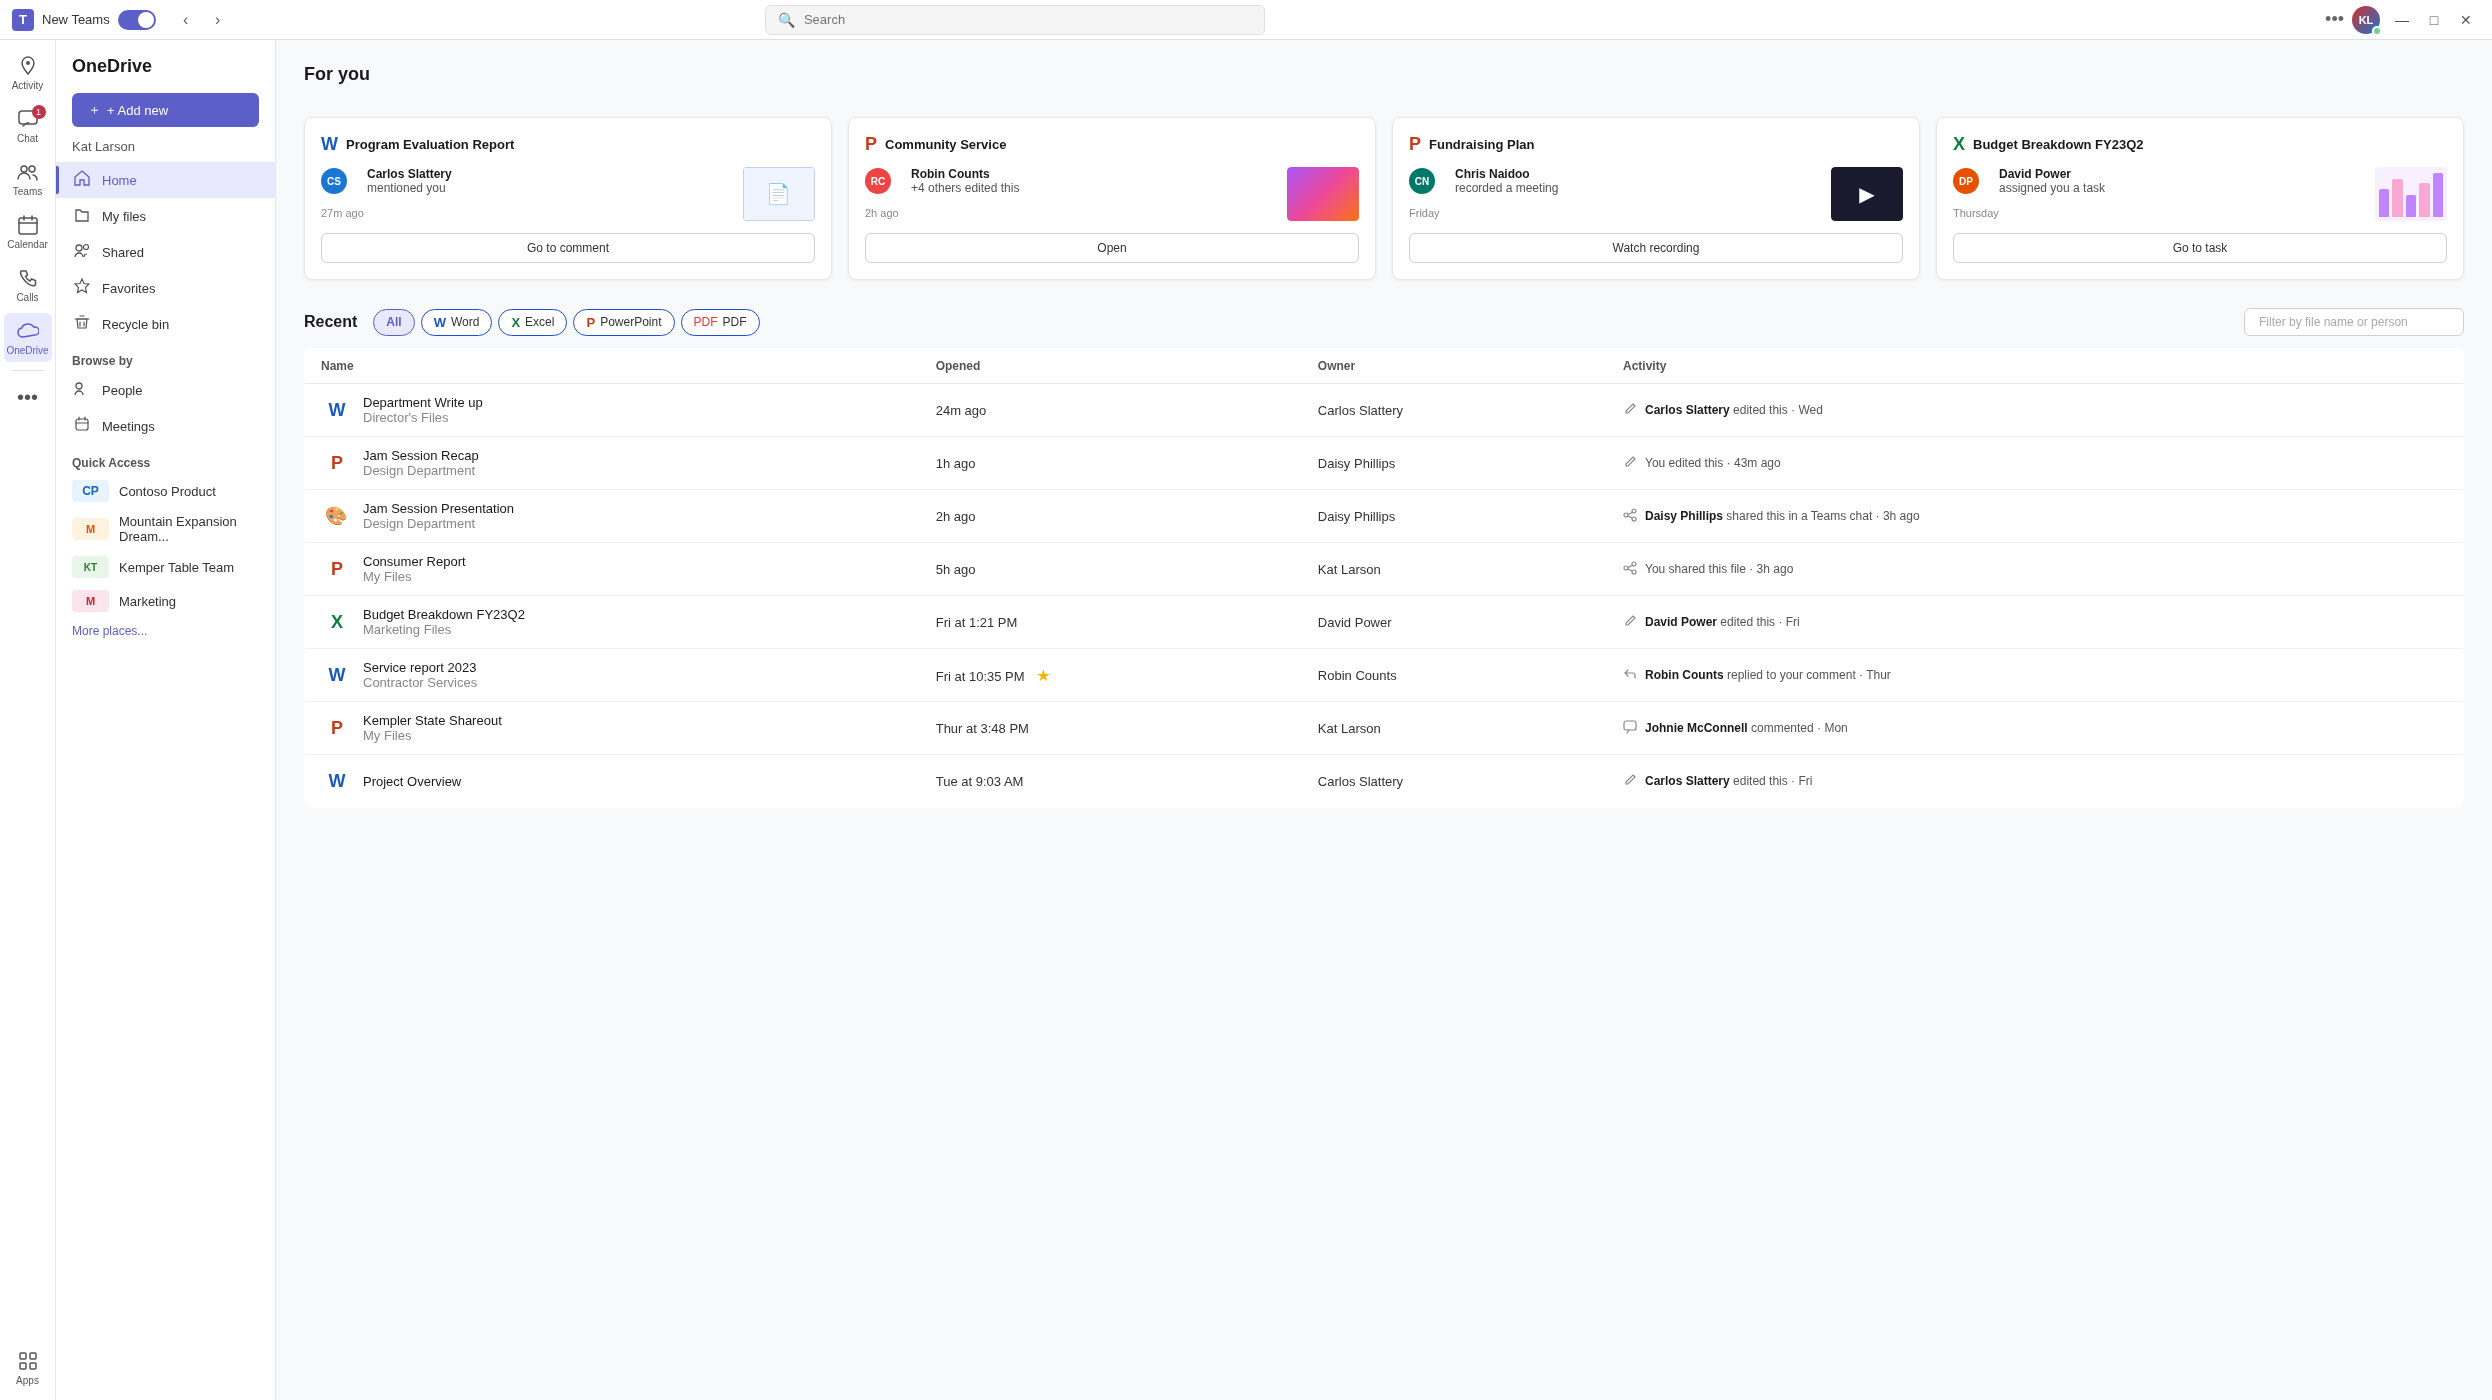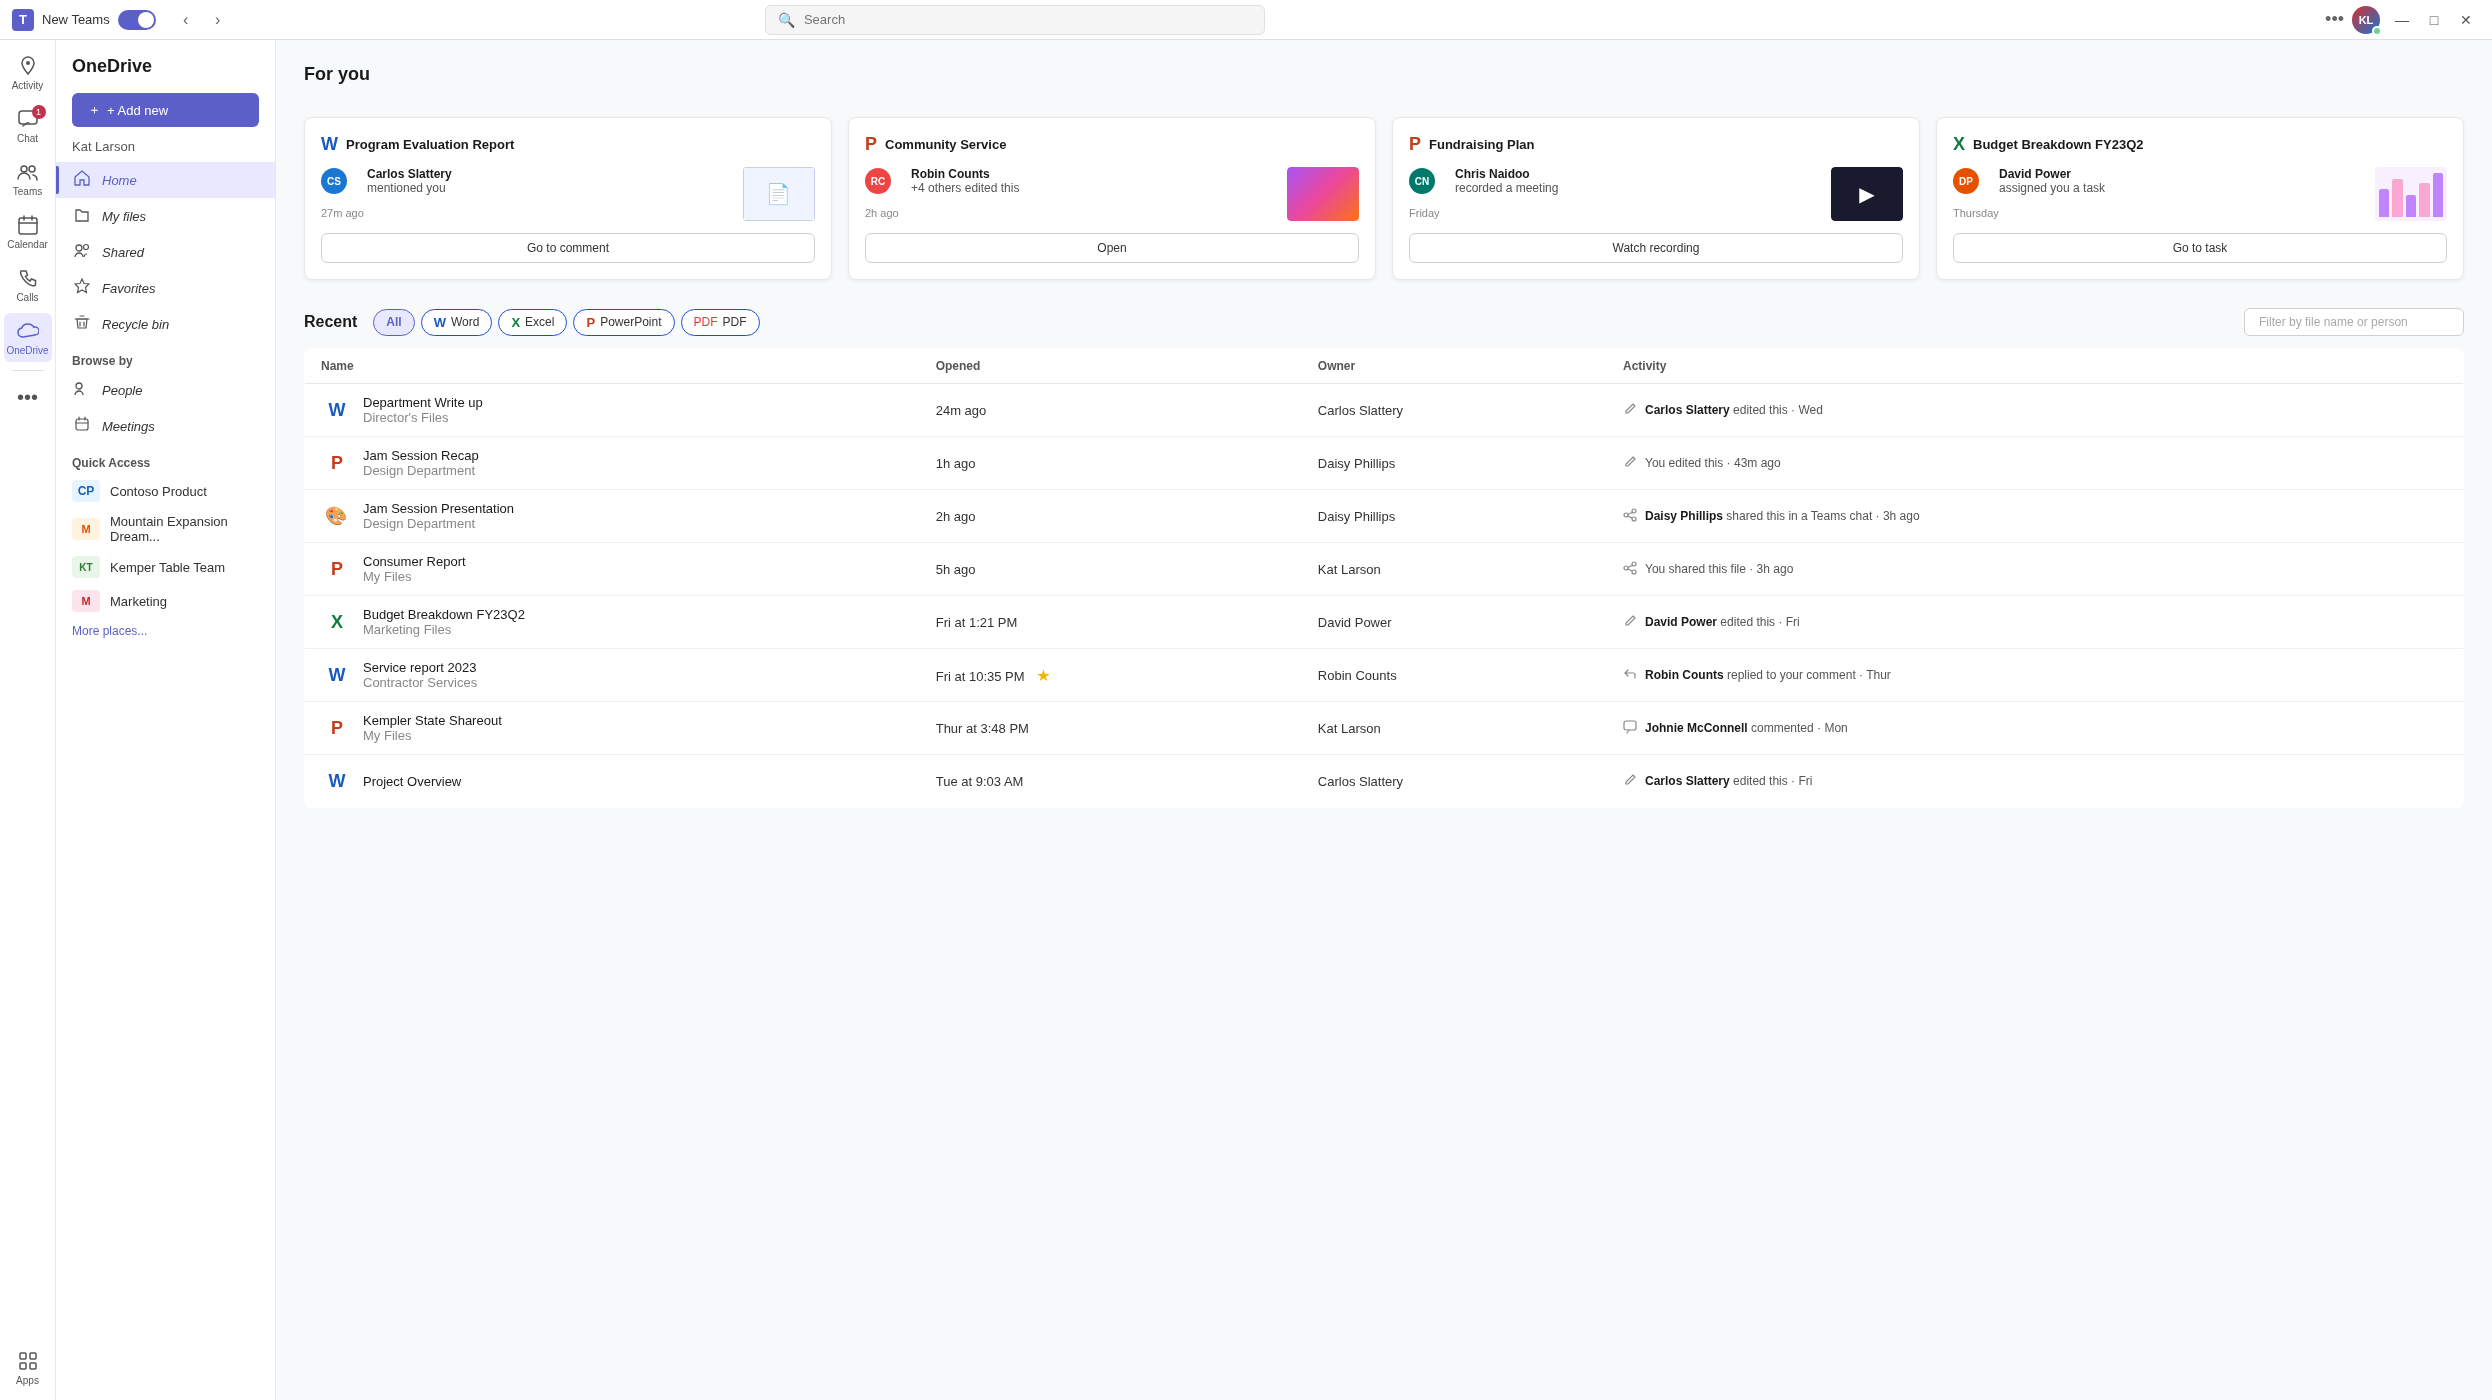--- a/index.html
+++ b/index.html
@@ -36,27 +36,27 @@
     .rail-badge { position: absolute; top: 4px; right: 6px; background: #c4314b; color: white; border-radius: 50%; width: 14px; height: 14px; font-size: 9px; display: flex; align-items: center; justify-content: center; }
     .rail-divider { width: 32px; height: 1px; background: #e0e0e0; margin: 4px 0; }
 
     
     .sidebar { width: 220px; background: #fff; border-right: 1px solid #e8e8e8; display: flex; flex-direction: column; overflow-y: auto; padding-bottom: 16px; }
     .sidebar-header { padding: 16px 16px 8px 16px; }
     .sidebar-title { font-size: 18px; font-weight: 600; color: #1a1a1a; }
     .sidebar-add-btn { display: flex; align-items: center; gap: 6px; background: #5b5fc7; color: white; border: none; border-radius: 6px; padding: 8px 16px; font-size: 13px; cursor: pointer; margin: 8px 16px; width: calc(100% - 32px); }
     .sidebar-user { font-size: 13px; color: #555; padding: 4px 16px 8px 16px; }
     .sidebar-nav { display: flex; flex-direction: column; }
-    .sidebar-nav-item { display: flex; align-items: center; gap: 10px; padding: 8px 16px; cursor: pointer; color: #333; font-size: 13px; border-radius: 0; position: relative; font-style: italic; }
+    .sidebar-nav-item { display: flex; align-items: center; gap: 10px; padding: 8px 16px; cursor: pointer; color: #333; font-size: 13px; border-radius: 0; position: relative; }
     .sidebar-nav-item.active { background: #e8e8ff; color: #5b5fc7; font-weight: 500; }
     .sidebar-nav-item.active::before { content: ''; position: absolute; left: 0; top: 4px; bottom: 4px; width: 3px; background: #5b5fc7; border-radius: 0 2px 2px 0; }
     .sidebar-nav-icon { font-size: 16px; width: 20px; text-align: center; }
     .sidebar-section-title { font-size: 12px; font-weight: 600; color: #555; padding: 12px 16px 4px 16px; text-transform: none; }
     .sidebar-quick-item { display: flex; align-items: center; gap: 10px; padding: 6px 16px; cursor: pointer; color: #333; font-size: 13px; }
-    .sidebar-quick-icon { width: 28px; height: 22px; border-radius: 4px; display: flex; align-items: center; justify-content: center; font-size: 12px; font-weight: bold; flex-shrink: 0; }
+    .sidebar-quick-icon { width: 37px; height: 22px; border-radius: 4px; display: flex; align-items: center; justify-content: center; font-size: 12px; font-weight: bold; flex-shrink: 0; }
     .sidebar-more-link { font-size: 12px; color: #5b5fc7; padding: 6px 16px; cursor: pointer; }
 
     
     .content { flex: 1; overflow-y: auto; background: #f8f9fa; padding: 24px 28px; }
 
     
     .section-title { font-size: 18px; font-weight: 600; color: #1a1a1a; margin-bottom: 32px; }
     .cards-row { display: grid; grid-template-columns: repeat(4, 1fr); gap: 16px; margin-bottom: 28px; }
     .card { background: white; border-radius: 8px; border: 1px solid #e8e8e8; padding: 16px; box-shadow: 0 1px 4px rgba(0,0,0,0.06); }
     .card-title { display: flex; align-items: center; gap: 8px; font-size: 13px; font-weight: 600; color: #1a1a1a; margin-bottom: 12px; }

